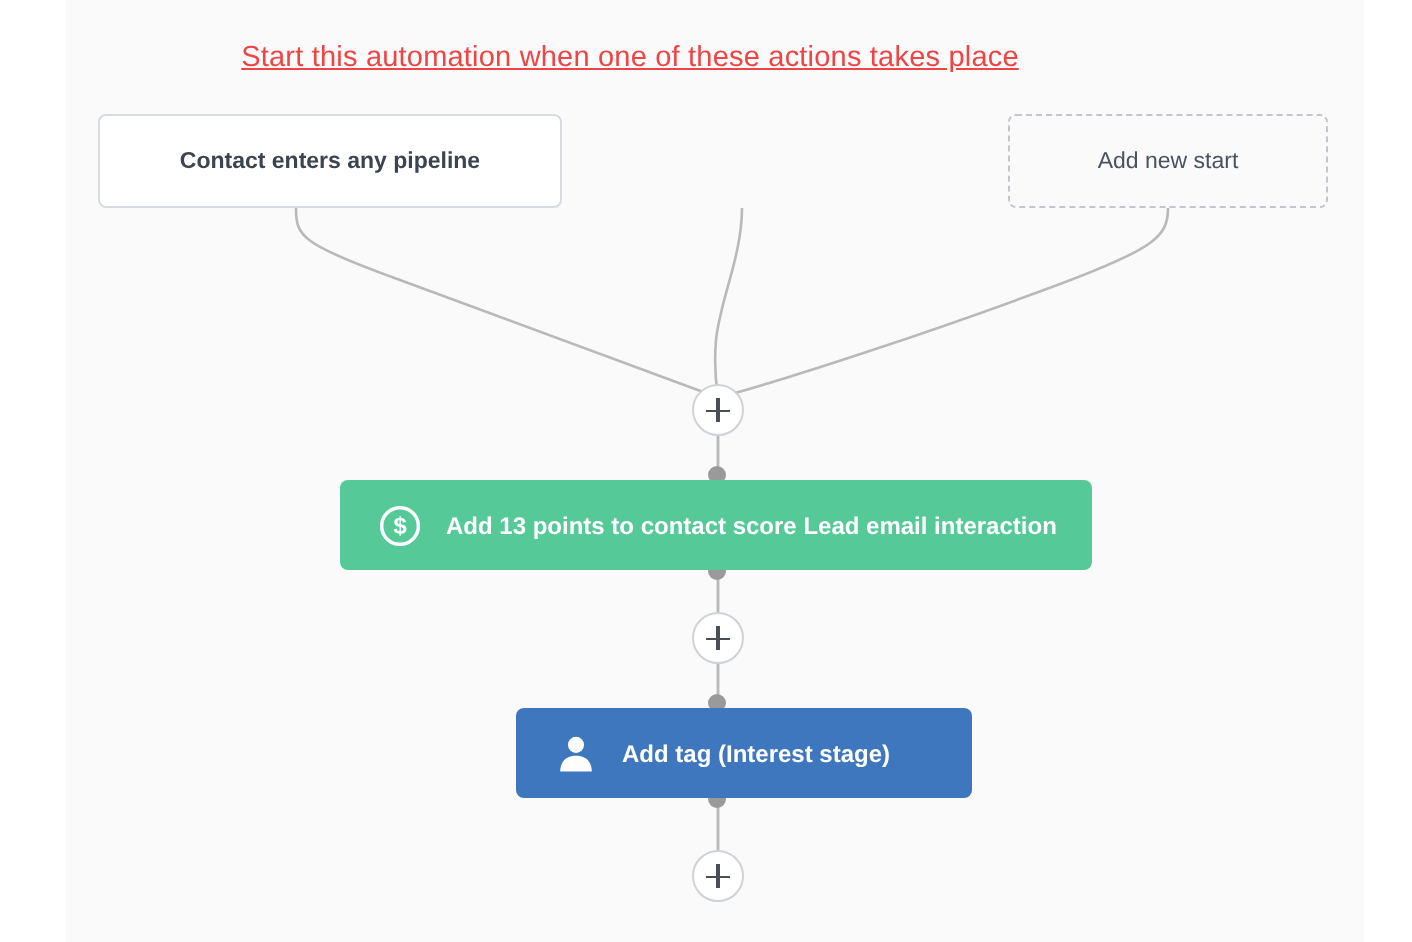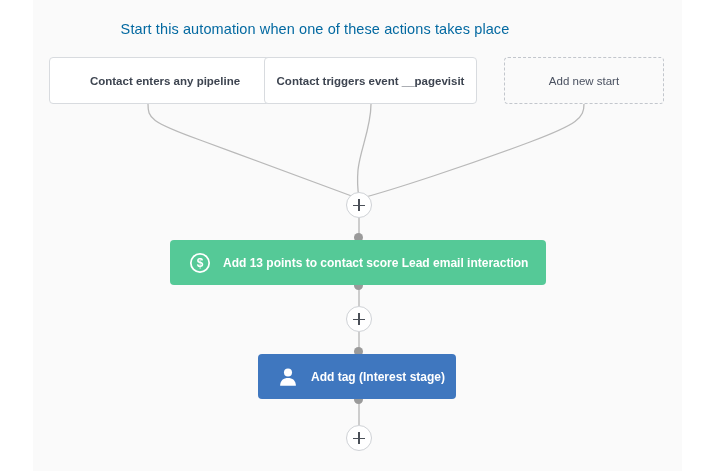--- a/index.html
+++ b/index.html
@@ -31,23 +31,24 @@
   }
 
   
   #heading {
     position: absolute;
     left: 0;
     top: 21px;
     width: 630px;
     text-align: center;
     font-size: 14.5px;
-    color: #0369a1;
+    color: #ef4444;
     letter-spacing: .1px;
     white-space: nowrap;
+    text-decoration: underline;
   }
 
   
   #wires {
     position: absolute;
     left: 0;
     top: 0;
     width: 706px;
     height: 471px;
     pointer-events: none;
@@ -91,21 +92,21 @@
     font-size: 12px;
     font-weight: bold;
     color: #ffffff;
     white-space: nowrap;
   }
   #action-score {
     left: 170px; top: 240px; width: 376px;
     background: #55c997;
   }
   #action-tag {
-    left: 258px; top: 354px; width: 198px;
+    left: 258px; top: 354px; width: 228px;
     background: #3f77bf;
   }
   .action .node-icon {
     width: 22px;
     height: 22px;
     margin-right: 12px;
     flex: 0 0 auto;
     display: block;
   }
 
@@ -171,23 +172,20 @@
       <path d="M359,332 L359,348" stroke-width="1.4"></path>
 
       <path d="M359,400 L359,425" stroke-width="1.4"></path>
     </g>
   </svg>
 
   <div id="trigger-0" class="trigger">
     <span>Contact enters any pipeline</span>
   </div>
 
-  <div id="trigger-1" class="trigger">
-    <span>Contact triggers event __pagevisit</span>
-  </div>
 
   <div id="trigger-2" class="trigger dashed">
     <span>Add new start</span>
   </div>
 
   <div class="dot" id="dot-a"></div>
   <div class="dot" id="dot-b"></div>
   <div class="dot" id="dot-c"></div>
   <div class="dot" id="dot-d"></div>
 

